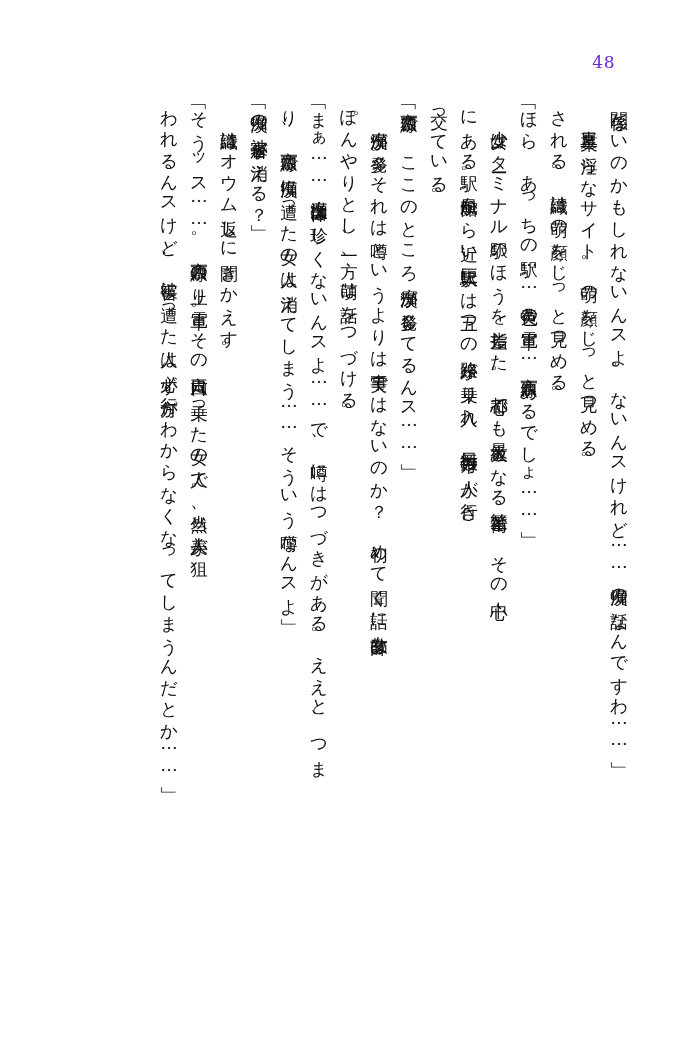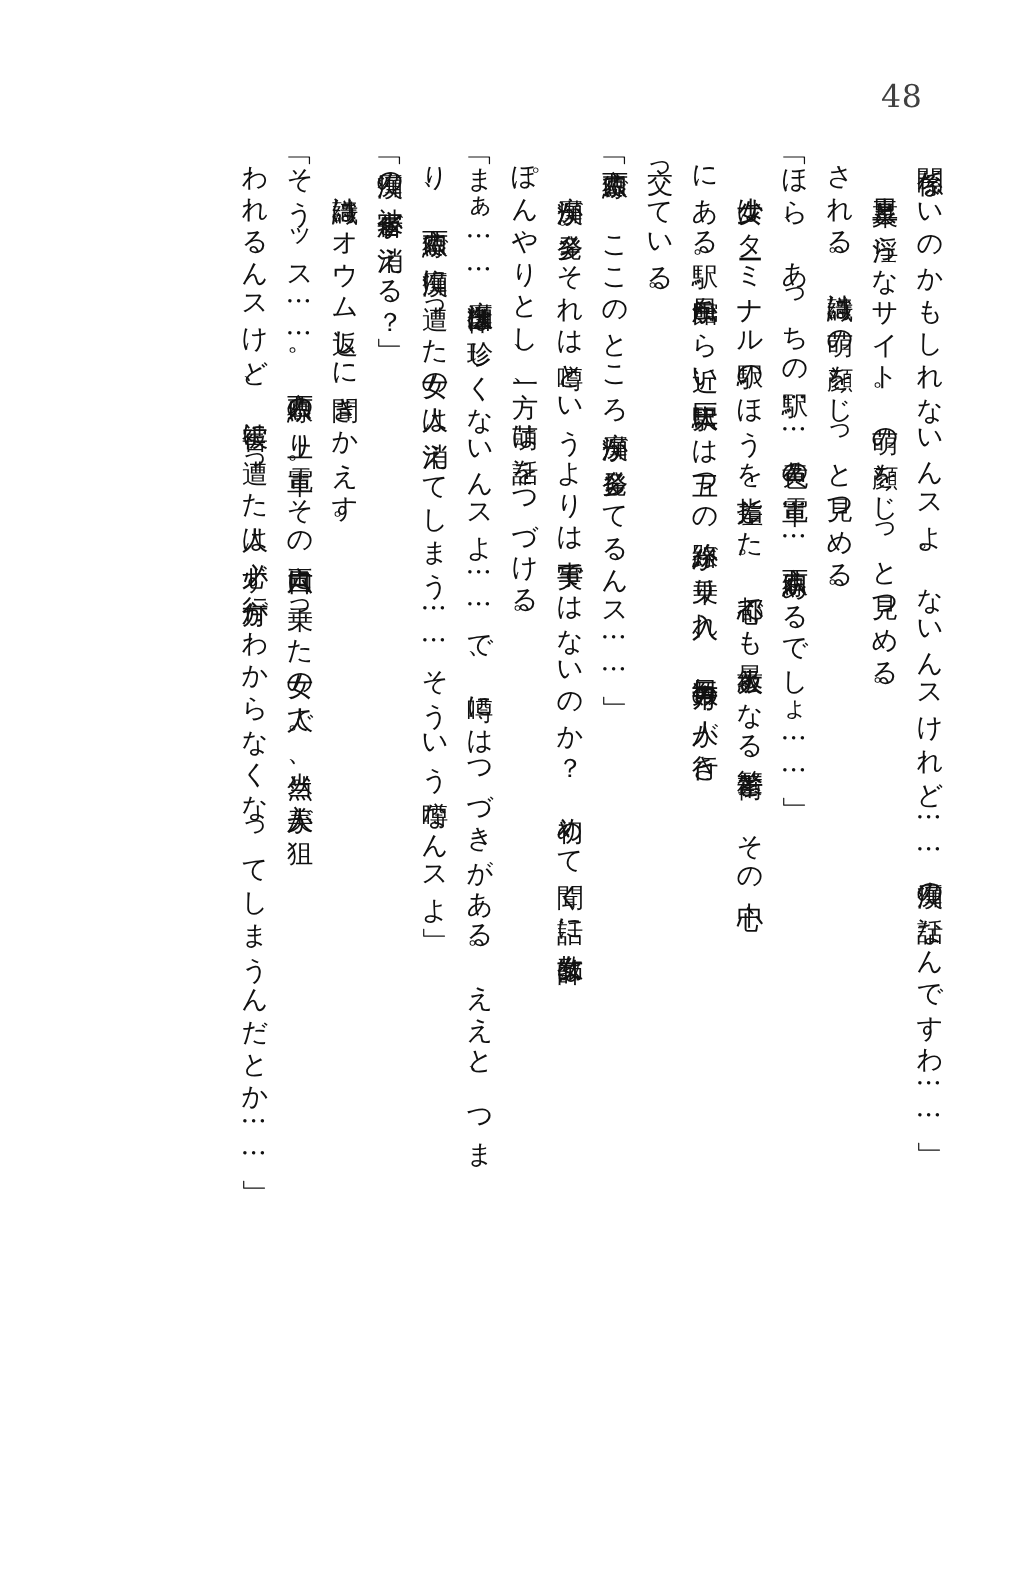--- a/index.html
+++ b/index.html
@@ -18,23 +18,23 @@
     position: relative;
     width: 683px;
     height: 1050px;
     background: #ffffff;
     box-sizing: border-box;
   }
   .page-number {
     position: absolute;
     top: 52px;
     right: 68px;
-    font-size: 21px;
+    font-size: 17px;
     font-family: "DejaVu Serif", "Liberation Serif", serif;
-    color: #404040;
+    color: #6d28d9;
     letter-spacing: 0.5px;
   }
   .text-body {
     position: absolute;
     top: 98px;
     right: 56px;
     left: 42px;
     bottom: 60px;
     display: flex;
     flex-direction: row-reverse;

